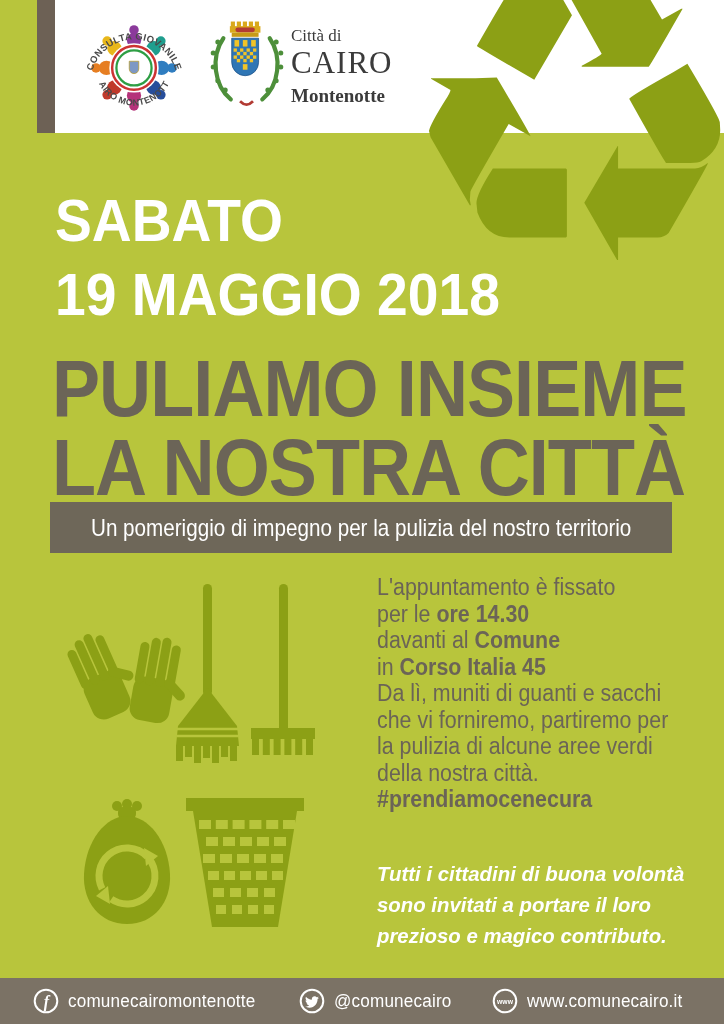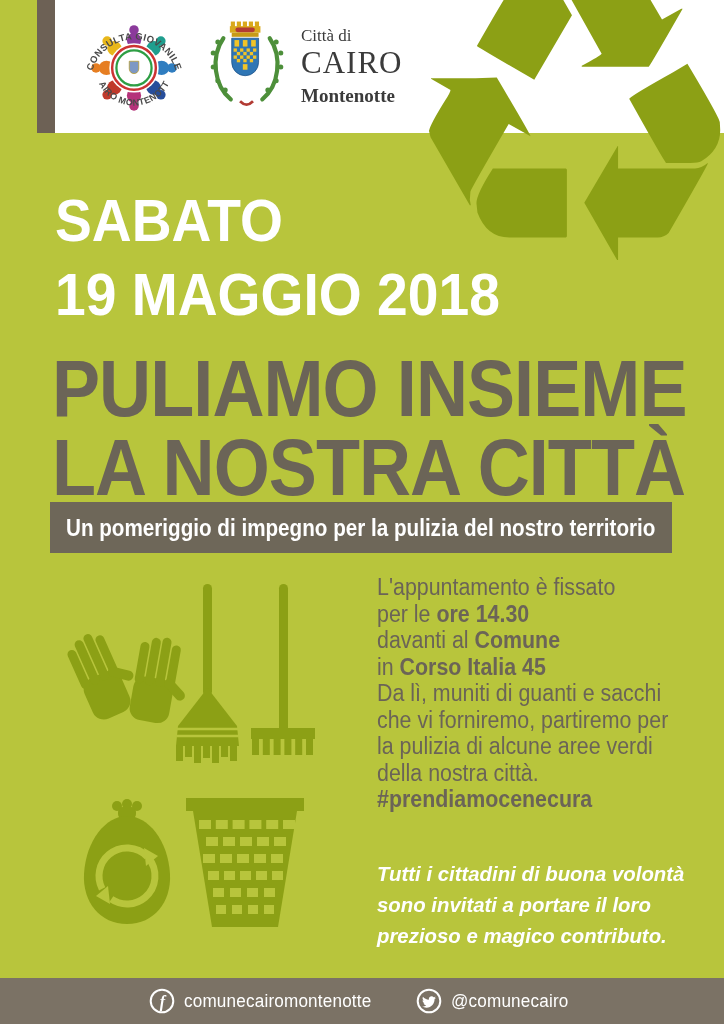--- a/index.html
+++ b/index.html
@@ -11,41 +11,41 @@
     --footer:#7b7265;
   }
   *{box-sizing:border-box;margin:0;padding:0}
   body{background:#555;font-family:"Liberation Sans",sans-serif;}
   .poster{position:relative;width:724px;height:1024px;background:var(--bg);overflow:hidden;margin:0 auto;}
 
   
   .header-strip{position:absolute;left:37px;top:0;width:18px;height:133px;background:var(--strip);}
   .header-white{position:absolute;left:55px;top:0;width:669px;height:133px;background:#ffffff;}
   .consulta{position:absolute;left:22px;top:9px;width:114px;height:114px;}
-  .arms-wrap{position:absolute;left:148px;top:12px;display:flex;align-items:center;gap:10px;}
+  .arms-wrap{position:absolute;left:148px;top:12px;display:flex;align-items:center;gap:0;}
   .arms-text{font-family:"Liberation Serif",serif;color:#3b3b3b;line-height:1;}
   .arms-text .l1{font-size:17px;margin-bottom:3px;}
   .arms-text .l2{font-size:31px;letter-spacing:1px;margin-bottom:8px;}
   .arms-text .l3{font-size:19px;font-weight:bold;}
 
   
   .recycle{position:absolute;top:-78px;right:-30px;font-size:400px;line-height:1;
     font-family:"DejaVu Sans",sans-serif;color:var(--accent);z-index:3;}
 
   
   .date{position:absolute;left:55px;top:184px;color:#ffffff;font-weight:bold;
     font-size:60px;line-height:1.24;transform:scaleX(0.92);transform-origin:left top;white-space:nowrap;}
 
   
   .title{position:absolute;left:52px;top:349px;color:var(--gray);font-weight:bold;
     font-size:80px;line-height:0.99;transform:scaleX(0.90);transform-origin:left top;white-space:nowrap;letter-spacing:-1px;}
 
   
   .subbar{position:absolute;left:50px;top:502px;width:622px;height:51px;background:var(--bar);
-    display:flex;align-items:center;justify-content:center;font-weight:bold;}
+    display:flex;align-items:center;justify-content:center;}
   .subbar span{color:#fff;font-size:24px;white-space:nowrap;transform:scaleX(0.86);transform-origin:center;}
 
   
   .details{position:absolute;left:377px;top:574px;color:var(--gray);font-size:23px;line-height:26.5px;
     transform:scaleX(0.93);transform-origin:left top;white-space:nowrap;}
   .details .b{font-weight:bold;}
 
   
   .invite{position:absolute;left:377px;top:858px;color:#ffffff;font-size:21px;font-weight:bold;font-style:italic;
     line-height:31px;transform:scaleX(0.97);transform-origin:left top;white-space:nowrap;}
@@ -327,15 +327,22 @@
       </svg>
       <span>comunecairomontenotte</span>
     </div>
     <div class="social">
       <svg width="26" height="26" viewBox="0 0 26 26">
         <circle cx="13" cy="13" r="11.3" fill="none" stroke="#ffffff" stroke-width="2"></circle>
         <path transform="translate(6,7) scale(0.58)" fill="#ffffff" d="M23.9 4.6c-.9.4-1.8.7-2.8.8 1-.6 1.8-1.6 2.2-2.7-1 .6-2 1-3.1 1.2-.9-1-2.2-1.6-3.6-1.6-2.7 0-4.9 2.2-4.9 4.9 0 .4 0 .8.1 1.1-4.1-.2-7.7-2.2-10.1-5.1-.4.7-.7 1.6-.7 2.5 0 1.7.9 3.2 2.2 4.1-.8 0-1.6-.2-2.2-.6v.1c0 2.4 1.7 4.4 3.9 4.8-.4.1-.8.2-1.3.2-.3 0-.6 0-.9-.1.6 2 2.4 3.4 4.6 3.4-1.7 1.3-3.8 2.1-6.1 2.1-.4 0-.8 0-1.2-.1 2.2 1.4 4.8 2.2 7.6 2.2 9.1 0 14-7.5 14-14v-.6c1-.7 1.8-1.6 2.5-2.6z"></path>
       </svg>
       <span>@comunecairo</span>
     </div>
+    <div class="social">
+      <svg width="26" height="26" viewBox="0 0 26 26">
+        <circle cx="13" cy="13" r="11.3" fill="none" stroke="#ffffff" stroke-width="2"></circle>
+        <text x="13" y="15.6" font-size="6.8" font-weight="bold" fill="#ffffff" text-anchor="middle">www</text>
+      </svg>
+      <span>www.comunecairo.it</span>
+    </div>
   </div>
 
 </div>
 
 </body></html>

